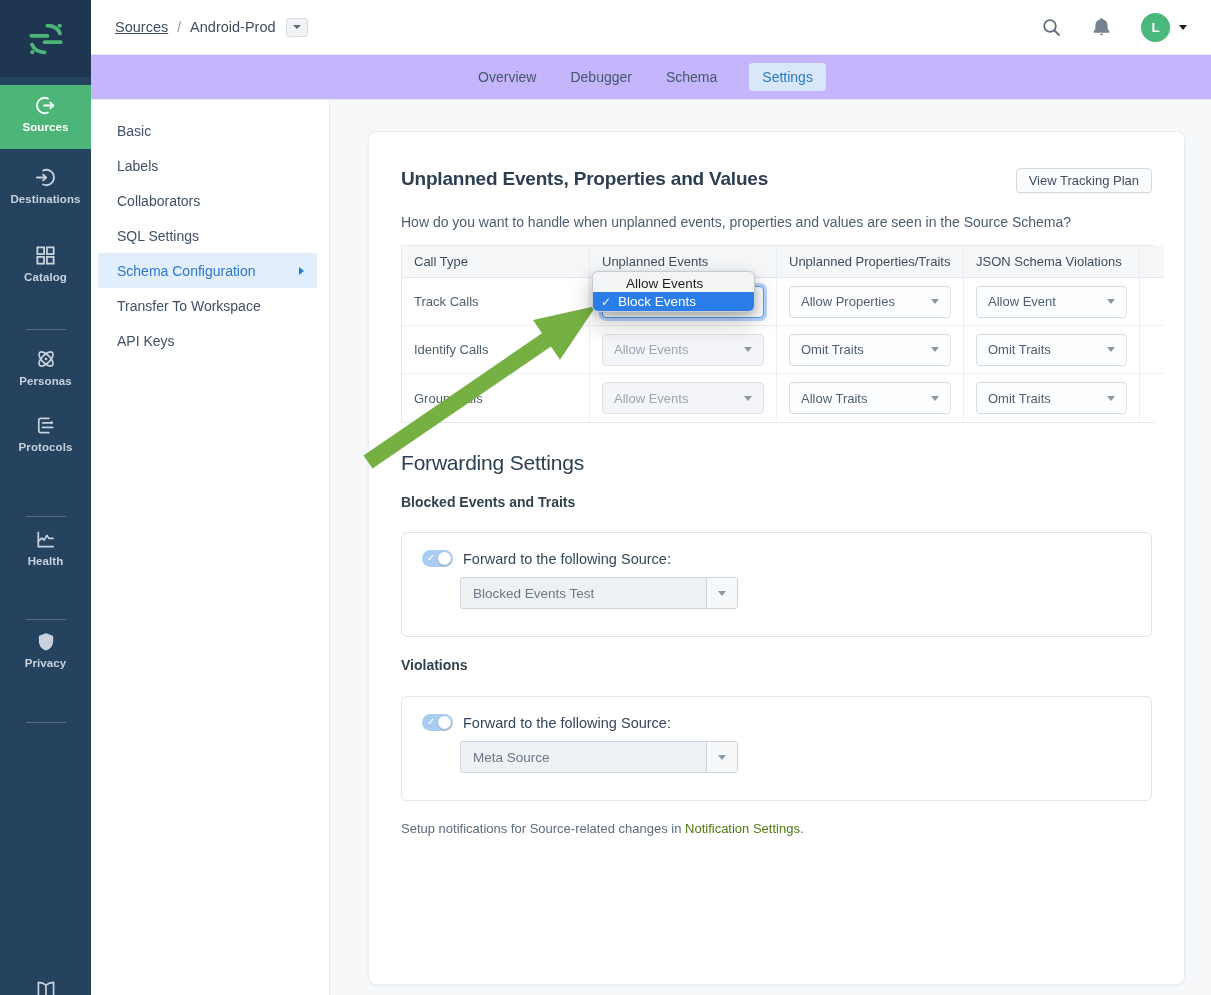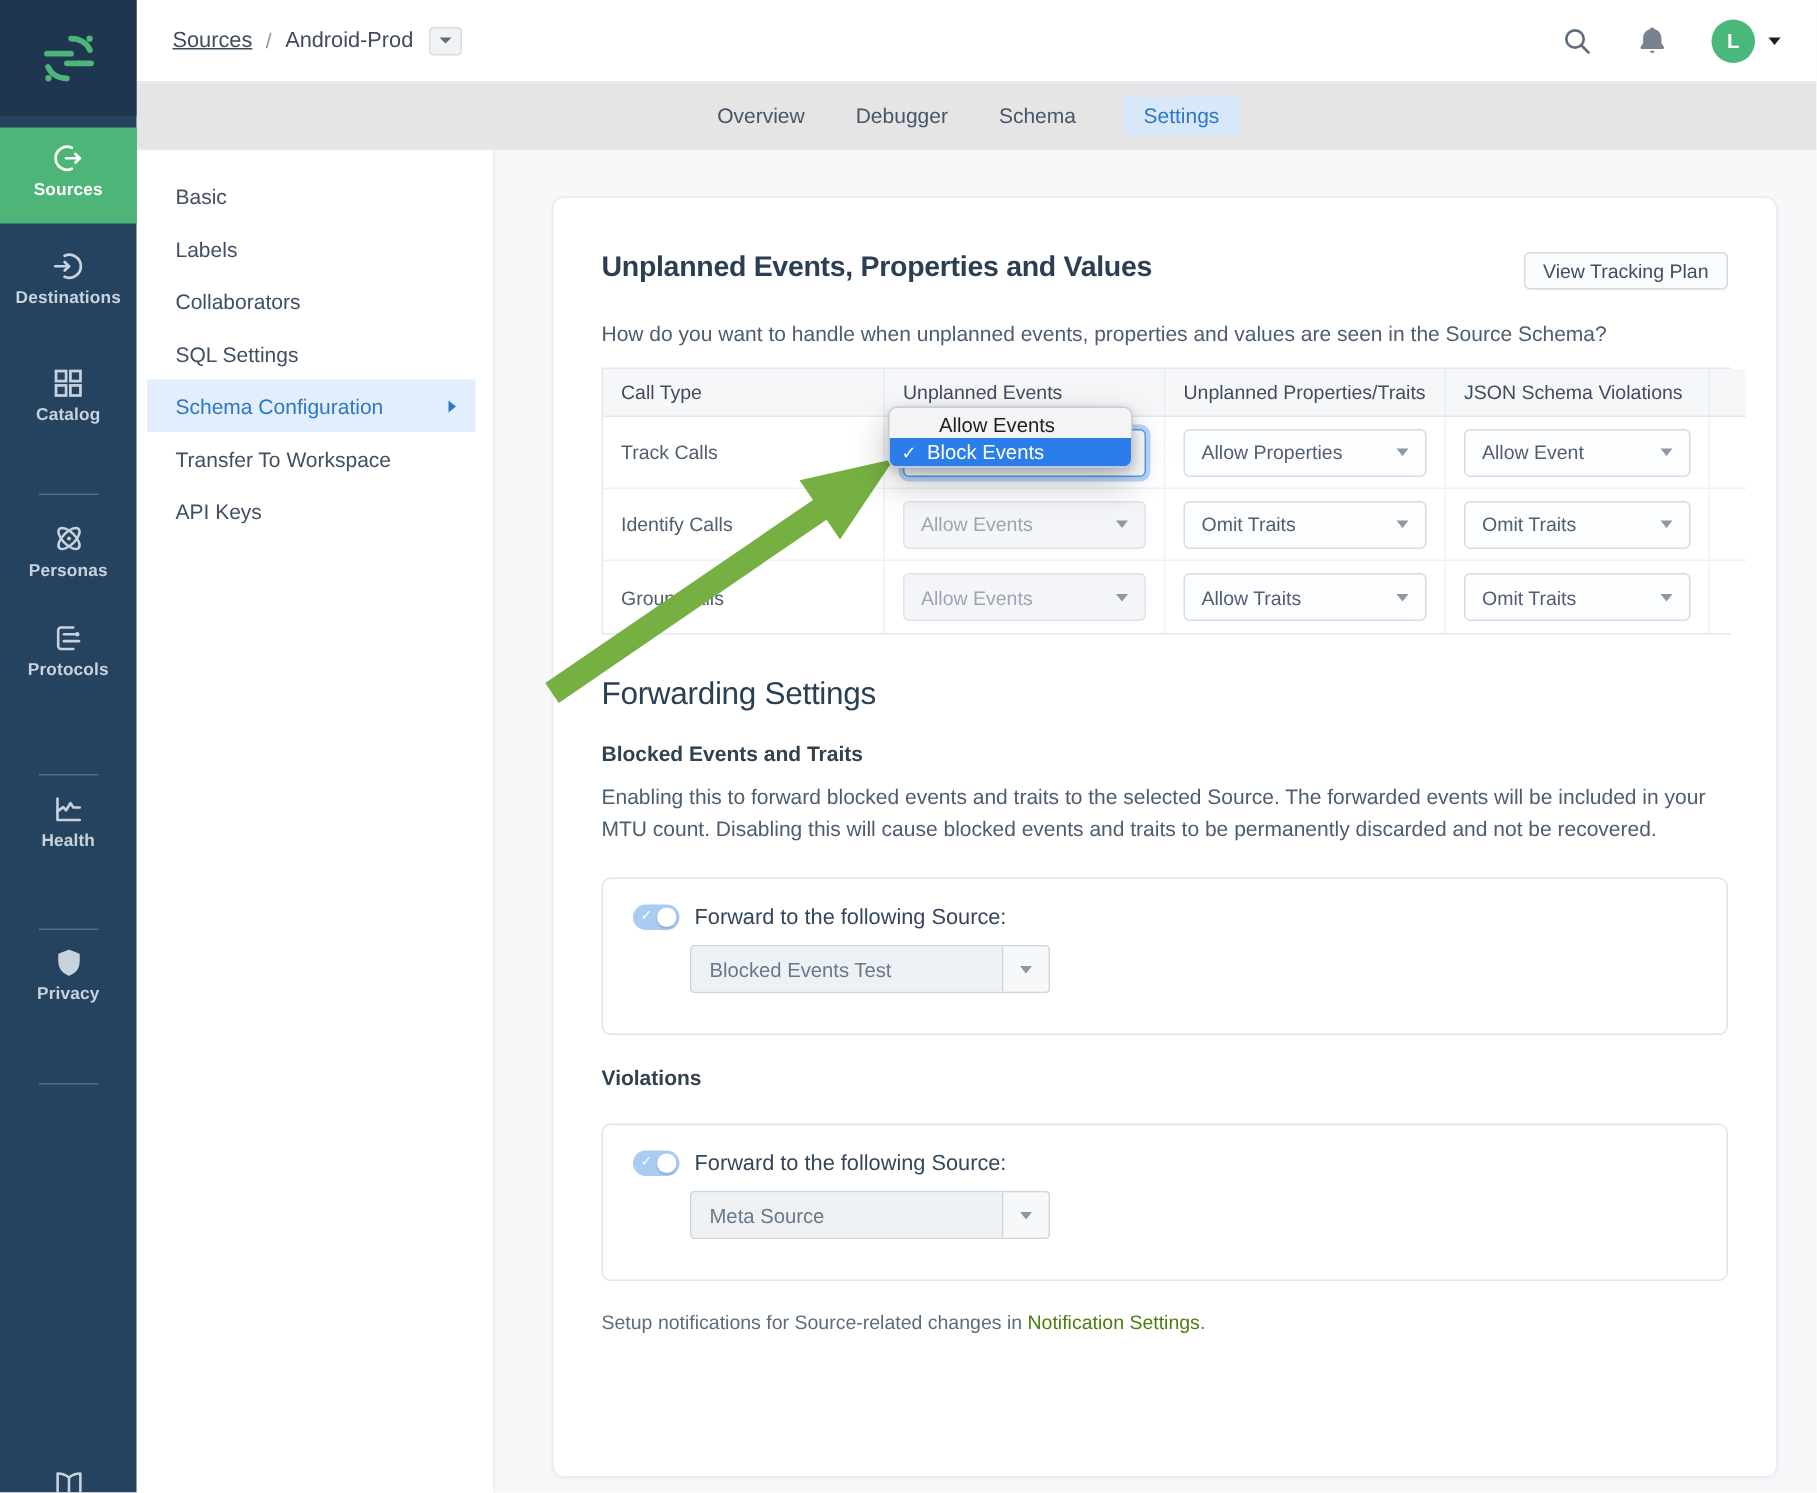--- a/index.html
+++ b/index.html
@@ -22,21 +22,21 @@
   .crumb-sep{font-size:14px;color:#8a97a4;margin:0 9px}
   .crumb-cur{font-size:14.5px;color:#3d4e60}
   .crumb-btn{margin-left:10px;width:22px;height:19px;background:#f0f2f4;border:1px solid #d7dde3;border-radius:3px;display:flex;align-items:center;justify-content:center;cursor:pointer}
   .tb-right{margin-left:auto;display:flex;align-items:center}
   .tb-icon{display:flex;align-items:center;justify-content:center;cursor:pointer;color:#5f6e7d}
   .tb-bell{margin-left:31px;color:#76828f}
   .avatar{margin-left:30px;width:29px;height:29px;border-radius:50%;background:#4bb87b;color:#fff;font-size:13.5px;font-weight:bold;display:flex;align-items:center;justify-content:center;cursor:pointer}
   .caret-down-dark{width:0;height:0;border-left:4.5px solid transparent;border-right:4.5px solid transparent;border-top:5px solid #1c1c1c;margin-left:9px;cursor:pointer}
   .caret-down-sm{width:0;height:0;border-left:4px solid transparent;border-right:4px solid transparent;border-top:4.5px solid #5f6b77}
   
-  .tabbar{position:absolute;left:91px;top:55px;right:0;height:45px;background:#e5e5e5;border-bottom:1px solid #e5eaef;display:flex;align-items:center;justify-content:center;gap:30px;z-index:5}
+  .tabbar{position:absolute;left:91px;top:55px;right:0;height:45px;background:#c4b5fd;border-bottom:1px solid #e5eaef;display:flex;align-items:center;justify-content:center;gap:30px;z-index:5}
   .tab{font-size:14px;color:#46576b;cursor:pointer;padding:6px 2px}
   .tab.active{background:#d9e8f8;color:#2d78c7;padding:6px 13px;border-radius:4px}
   
   .subnav{position:absolute;left:91px;top:100px;width:239px;bottom:0;background:#fff;border-right:1px solid #e7ebf0;padding-top:13px;z-index:4}
   .snav-item{height:35px;display:flex;align-items:center;padding-left:26px;font-size:14px;color:#3f5063;cursor:pointer}
   .snav-item.active{margin:0 12px 0 7px;padding-left:19px;padding-right:13px;background:#e2eefb;border-radius:0;color:#2d78c7;justify-content:space-between}
   .caret-right{width:0;height:0;border-top:4px solid transparent;border-bottom:4px solid transparent;border-left:5px solid #2d78c7}
   
   .content{position:absolute;left:330px;top:100px;right:0;bottom:0;background:#f6f8fa}
   .card{position:absolute;left:38px;top:31px;width:817px;height:854px;background:#fff;border:1px solid #e9edf1;border-radius:8px;box-shadow:0 1px 3px rgba(16,36,58,.05);padding:0 32px;overflow:hidden}
@@ -59,21 +59,21 @@
   .h3{margin-top:19px;font-size:14px;font-weight:bold;color:#31424e}
   .para{margin-top:11px;font-size:14px;line-height:21px;color:#4c5d6f;max-width:745px}
   
   .fbox{margin-top:22px;border:1px solid #dde4ea;border-radius:6px;height:105px;padding:17px 0 0 20px;background:#fff}
   .fbox.second{margin-top:23px}
   .frow{display:flex;align-items:center;gap:10px}
   .toggle{width:31px;height:17px;border-radius:9px;background:#a9cdf1;position:relative;cursor:pointer;flex:none}
   .toggle .tcheck{position:absolute;left:5px;top:1.5px;color:#fff;font-size:9.5px;font-weight:bold}
   .toggle .knob{position:absolute;right:2px;top:2px;width:13px;height:13px;border-radius:50%;background:#fff;box-shadow:0 1px 2px rgba(0,0,0,.2)}
   .flabel{font-size:14.5px;color:#33475c}
-  .combo{margin:10px 0 0 38px;display:flex;width:240px;height:32px;border:1px solid #ccd5dd;border-radius:3px;overflow:hidden;cursor:pointer}
+  .combo{margin:10px 0 0 38px;display:flex;width:278px;height:32px;border:1px solid #ccd5dd;border-radius:3px;overflow:hidden;cursor:pointer}
   .combo .cval{flex:1;background:#eef1f4;display:flex;align-items:center;padding:0 12px;font-size:13.5px;color:#68798a;border-right:1px solid #ccd5dd}
   .combo .cbtn{width:30px;background:#f6f8fa;display:flex;align-items:center;justify-content:center}
   .footnote{margin-top:20px;font-size:13px;color:#5b6c7c}
   .footnote a{color:#4d7c0f;cursor:pointer}
   
   .arrow-overlay{position:absolute;left:0;top:0;width:1211px;height:995px;z-index:15;pointer-events:none}
   .menu{position:absolute;left:592px;top:271px;width:163px;background:#f3f4f5;border:1px solid #c9cdd2;border-radius:6px;box-shadow:0 10px 24px rgba(0,0,0,.25),0 2px 6px rgba(0,0,0,.16);z-index:20;overflow:hidden;padding-top:2px}
   .menu-item{height:18px;display:flex;align-items:center;font-size:13.5px;color:#1d1f21;padding-left:33px;cursor:pointer}
   .menu-item.selected{height:19px;background:#2b7de9;color:#fff;padding-left:8px;gap:7px}
   .menu-check{font-size:12px;font-weight:bold}
@@ -312,21 +312,20 @@
           <span>Omit Traits</span>
           <span class="sel-caret"></span>
         </div>
       </div>
       <div class="td td-last row-last"></div>
     </div>
 
     <h2 class="h2">Forwarding Settings</h2>
 
     <h3 class="h3">Blocked Events and Traits</h3>
-    <p class="para">Enabling this to forward blocked events and traits to the selected Source. The forwarded events will be included in your MTU count. Disabling this will cause blocked events and traits to be permanently discarded and not be recovered.</p>
 
     <div class="fbox">
       <div class="frow">
         <span class="toggle">
           <span class="tcheck">✓</span>
           <span class="knob"></span>
         </span>
         <span class="flabel">Forward to the following Source:</span>
       </div>
       <div class="combo">

